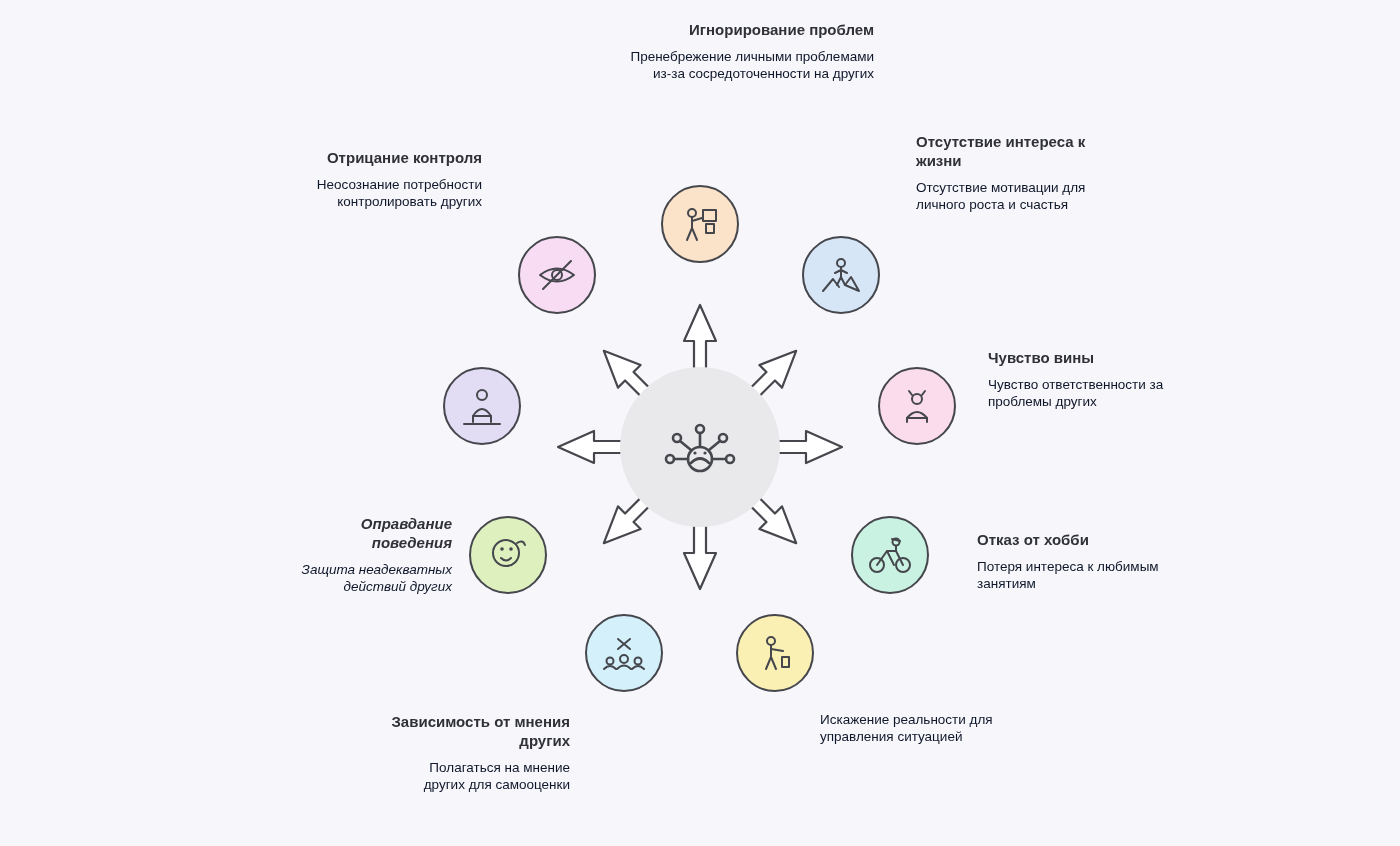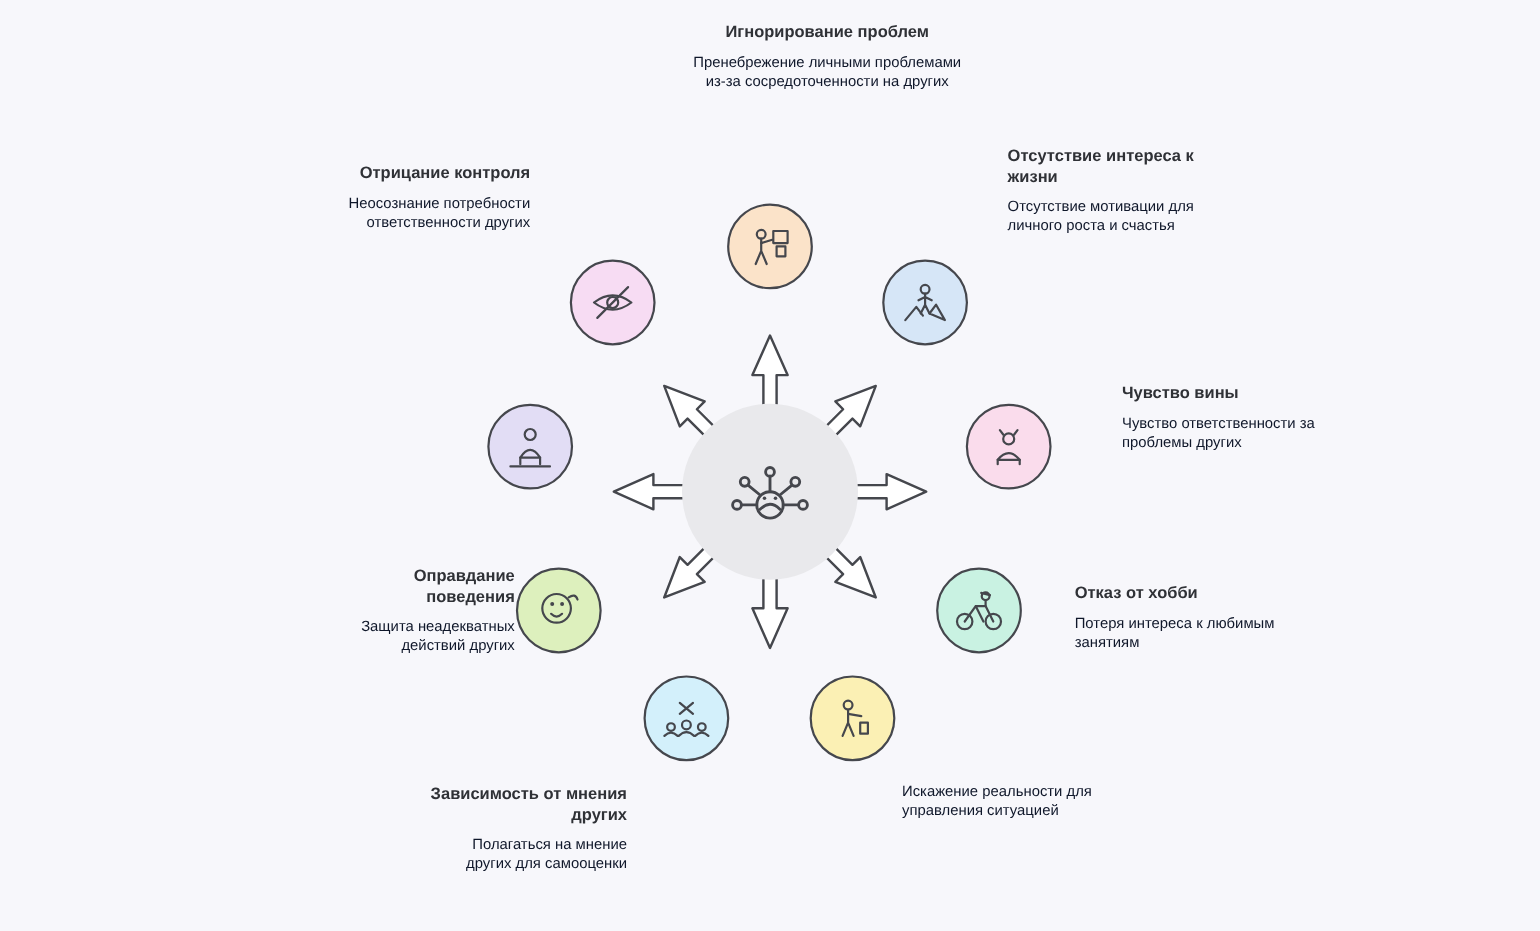--- a/index.html
+++ b/index.html
@@ -72,21 +72,21 @@
     line-height: 19px;
     margin-bottom: 10px;
   }
   .label .desc {
     font-size: 13.5px;
     color: #0f172a;
     line-height: 16.5px;
   }
   .align-right { text-align: right; }
   .align-left  { text-align: left; }
-  .align-center{ text-align: center; }
+  .align-center{ text-align: right; }
 </style>
 </head>
 <body>
 
 <div id="stage">
 
   <svg class="arrows" viewBox="0 0 360 360" width="360" height="360">
     <g fill="#ffffff" stroke="#45474d" stroke-width="2.2" stroke-linejoin="round">
 
       <path d="M180 38 L196 74 L186 74 L186 128 L174 128 L174 74 L164 74 Z"></path>
@@ -169,21 +169,21 @@
   <div class="node" style="left:878px; top:367px; background:#fadcec;">
     <svg width="48" height="48" viewBox="0 0 48 48">
       <g fill="none" stroke="#45474d" stroke-width="2" stroke-linecap="round" stroke-linejoin="round">
         <path d="M16 9 L19 13 M32 9 L29 13"></path>
         <circle cx="24" cy="17" r="5"></circle>
         <path d="M14 36 q10 -12 20 0 Z"></path>
         <path d="M14 36 L14 40 M34 36 L34 40"></path>
       </g>
     </svg>
   </div>
-  <div class="label align-left" style="left:988px; top:348px; width:200px;margin-left:32px;">
+  <div class="label align-left" style="left:988px; top:348px; width:200px;">
     <div class="ttl">Чувство вины</div>
     <div class="desc">Чувство ответственности за проблемы других</div>
   </div>
 
   <div class="node" style="left:851px; top:516px; background:#c9f2e2;">
     <svg width="48" height="48" viewBox="0 0 48 48">
       <g fill="none" stroke="#45474d" stroke-width="2" stroke-linecap="round" stroke-linejoin="round">
         <circle cx="11" cy="34" r="7"></circle>
         <circle cx="37" cy="34" r="7"></circle>
         <path d="M11 34 L21 20 L30 20 L37 34 M21 20 L28 34"></path>
@@ -233,21 +233,21 @@
     <svg width="48" height="48" viewBox="0 0 48 48">
       <g fill="none" stroke="#45474d" stroke-width="2" stroke-linecap="round" stroke-linejoin="round">
         <circle cx="22" cy="22" r="13"></circle>
         <circle cx="18" cy="18" r="1.8" fill="#45474d" stroke="none"></circle>
         <circle cx="27" cy="18" r="1.8" fill="#45474d" stroke="none"></circle>
         <path d="M17 27 q5 5 10 0"></path>
         <path d="M33 12 q6 -4 8 2"></path>
       </g>
     </svg>
   </div>
-  <div class="label align-right" style="left:308px; top:514px; width:160px;">
+  <div class="label align-right" style="left:292px; top:514px; width:160px;font-style:italic;">
     <div class="ttl">Оправдание поведения</div>
     <div class="desc">Защита неадекватных действий других</div>
   </div>
 
   <div class="node" style="left:443px; top:367px; background:#e2ddf5;">
     <svg width="48" height="48" viewBox="0 0 48 48">
       <g fill="none" stroke="#45474d" stroke-width="2" stroke-linecap="round" stroke-linejoin="round">
         <circle cx="24" cy="13" r="5"></circle>
         <path d="M15 34 q9 -14 18 0 Z"></path>
         <path d="M15 34 L15 40 M33 34 L33 40"></path>
@@ -260,16 +260,16 @@
     <svg width="48" height="48" viewBox="0 0 48 48">
       <g fill="none" stroke="#45474d" stroke-width="2" stroke-linecap="round" stroke-linejoin="round">
         <path d="M7 24 q17 -13 34 0 q-17 13 -34 0 Z"></path>
         <circle cx="24" cy="24" r="5"></circle>
         <path d="M10 38 L38 10"></path>
       </g>
     </svg>
   </div>
   <div class="label align-right" style="left:300px; top:148px; width:182px;">
     <div class="ttl">Отрицание контроля</div>
-    <div class="desc">Неосознание потребности ответственности других</div>
+    <div class="desc">Неосознание потребности контролировать других</div>
   </div>
 
 </div>
 
 </body></html>

